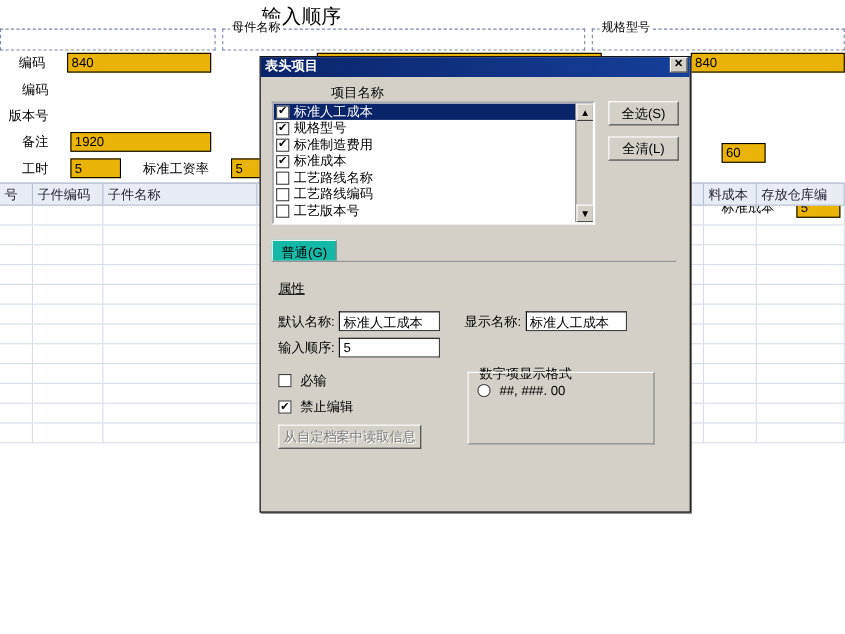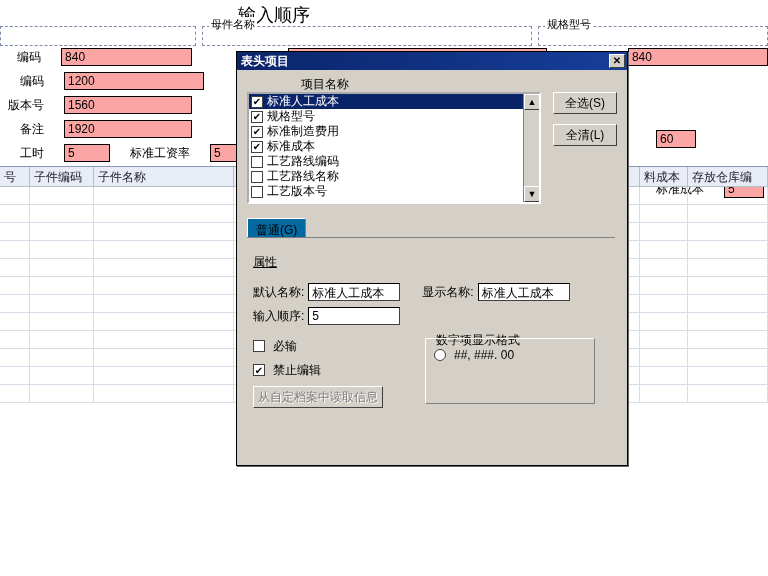--- a/index.html
+++ b/index.html
@@ -8,51 +8,51 @@
   .bg { position: absolute; inset: 0; }
   .title-main { position: absolute; left: 238px; top: 3px; font-size: 18px; }
 
   .bg-fieldsets { position: absolute; left: 0; top: 26px; right: 0; display: flex; gap: 6px; }
   .fs { border: 1px dashed #7a8aa8; height: 20px; flex: 1; position: relative; }
   .fs-legend { position: absolute; left: 6px; top: -10px; background: #fff; padding: 0 2px; font-size: 11px; }
 
   .bg-form { position: absolute; left: 0; top: 42px; right: 0; }
   .bg-row { display: flex; align-items: flex-end; height: 24px; gap: 20px; padding-left: 2px; }
   .bg-label { width: 42px; text-align: right; }
-  .bg-input { border: 1px solid #000; height: 18px; padding: 1px 3px; background: #fca5a5; }
+  .bg-input { border: 1px solid #000; height: 18px; padding: 1px 3px; background: #eab308; }
 
   .bg-table { position: absolute; left: 0; top: 166px; right: 0; bottom: 180px; border-top: 1px solid #8a98b8; }
   .bg-thead { display: flex; height: 20px; background: #e8ecf4; border-bottom: 1px solid #b5bfd2; }
   .bg-th { border-right: 1px solid #b5bfd2; padding: 2px 4px; color: #223; }
   .bg-tbody .bg-tr { display: flex; height: 18px; border-bottom: 1px solid #d6dde8; }
   .bg-td { border-right: 1px solid #d6dde8; }
 
   
   .dlg { position: absolute; left: 236px; top: 51px; width: 392px; height: 415px; background: #d4d0c8; border: 1px solid #000; box-shadow: 1px 1px 0 #666; }
-  .dlg-title { height: 18px; background: linear-gradient(to right,#0a246a,#163f9a); color: #fff; display: flex; align-items: center; padding: 0 2px 0 4px; font-weight: bold; }
+  .dlg-title { height: 18px; background: linear-gradient(to right,#0a246a,#163f9a); color: #fff; display: flex; padding: 0 2px 0 4px; font-weight: bold; }
   .dlg-title-text { flex: 1; }
   .dlg-close { width: 16px; height: 14px; background: #d4d0c8; border: 1px solid #fff; border-right-color: #404040; border-bottom-color: #404040; color: #000; display: flex; align-items: center; justify-content: center; font-size: 10px; line-height: 1; }
   .dlg-body { position: relative; height: calc(100% - 18px); }
 
   .col-hdr { position: absolute; top: 6px; left: 10px; margin-top: 20px; }
   .col-hdr2 { position: absolute; top: 6px; left: 64px; }
 
   .listbox { position: absolute; left: 10px; top: 22px; width: 294px; height: 112px; background: #fff; border: 2px inset #fff; overflow: hidden; }
   .lb-scroll { position: absolute; right: 0; top: 0; bottom: 0; width: 16px; background: #d4d0c8; border-left: 1px solid #808080; }
   .lb-btn { width: 16px; height: 16px; background: #d4d0c8; border: 1px solid #fff; border-right-color:#404040; border-bottom-color:#404040; display:flex; align-items:center; justify-content:center; font-size:9px;}
   .lb-btn.dn { position:absolute; bottom:0; }
   .lb-row { display: flex; align-items: center; height: 15px; padding-left: 2px; gap: 4px; }
   .lb-row.sel { background: #0a246a; color: #fff; }
   .lb-chk { width: 12px; height: 12px; border: 1px solid #404040; background: #fff; color: #000; display: inline-flex; align-items:center; justify-content:center; font-size:10px; line-height:1; flex-shrink:0; }
 
   .side-btns { position: absolute; right: 10px; top: 22px; width: 64px; display:flex; flex-direction:column; gap:10px; }
   .btn { height: 22px; background:#d4d0c8; border:1px solid #fff; border-right-color:#404040; border-bottom-color:#404040; display:flex; align-items:center; justify-content:center; }
   .btn.disabled { color:#808080; text-shadow:1px 1px 0 #fff; }
 
-  .tab { position:absolute; left:10px; top:148px; height:20px; padding:3px 8px; background:#0369a1; border:1px solid #fff; border-bottom:0; border-right-color:#808080; }
+  .tab { position:absolute; left:10px; top:148px; height:20px; padding:3px 8px; background:#14b8a6; border:1px solid #fff; border-bottom:0; border-right-color:#808080; }
   .tab-line { position:absolute; left:10px; right:12px; top:167px; height:1px; background:#fff; border-bottom:1px solid #808080;}
 
   .grp-label { position:absolute; left:16px; top:184px;text-decoration:underline; }
 
   .prop-area { position:absolute; left:16px; top:210px; right:14px; }
   .prow { display:flex; align-items:center; height:24px; gap:4px; }
   .pinput { border:1px solid #404040; border-top-color:#000; border-left-color:#000; background:#fff; height:18px; padding:1px 3px; }
 
   .chk { width:12px; height:12px; border:1px solid #404040; background:#fff; display:inline-flex; align-items:center; justify-content:center; font-size:10px; margin-right:4px; }
   .rad { width:12px; height:12px; border:1px solid #404040; border-radius:50%; background:#fff; display:inline-flex; align-items:center; justify-content:center; margin-right:4px; }
@@ -86,25 +86,23 @@
     <div class="bg-row">
       <span class="bg-label">编码</span>
       <span class="bg-input" style="width:140px">840</span>
       <span style="width:60px"></span>
       <span class="bg-input" style="width:278px">840</span>
       <span style="width:44px"></span>
       <span class="bg-input" style="width:150px">840</span>
     </div>
     <div class="bg-row">
       <span class="bg-label">编码</span>
-      <span class="bg-input" style="width:140px">1200</span>
     </div>
     <div class="bg-row">
       <span class="bg-label">版本号</span>
-      <span class="bg-input" style="width:128px">1560</span>
     </div>
     <div class="bg-row">
       <span class="bg-label">备注</span>
       <span class="bg-input" style="width:128px">1920</span>
     </div>
     <div class="bg-row">
       <span class="bg-label">工时</span>
       <span class="bg-input" style="width:46px">5</span>
       <span>标准工资率</span>
       <span class="bg-input" style="width:46px">5</span>
@@ -254,25 +252,25 @@
           <div class="lb-row">
             <span class="lb-chk">✔</span>
             <span>标准制造费用</span>
           </div>
           <div class="lb-row">
             <span class="lb-chk">✔</span>
             <span>标准成本</span>
           </div>
           <div class="lb-row">
             <span class="lb-chk"></span>
+            <span>工艺路线名称</span>
+          </div>
+          <div class="lb-row">
+            <span class="lb-chk"></span>
             <span>工艺路线编码</span>
-          </div>
-          <div class="lb-row">
-            <span class="lb-chk"></span>
-            <span>工艺路线名称</span>
           </div>
           <div class="lb-row">
             <span class="lb-chk"></span>
             <span>工艺版本号</span>
           </div>
         </div>
       <div class="lb-scroll">
         <div class="lb-btn">▲</div>
         <div class="lb-btn dn">▼</div>
       </div>

